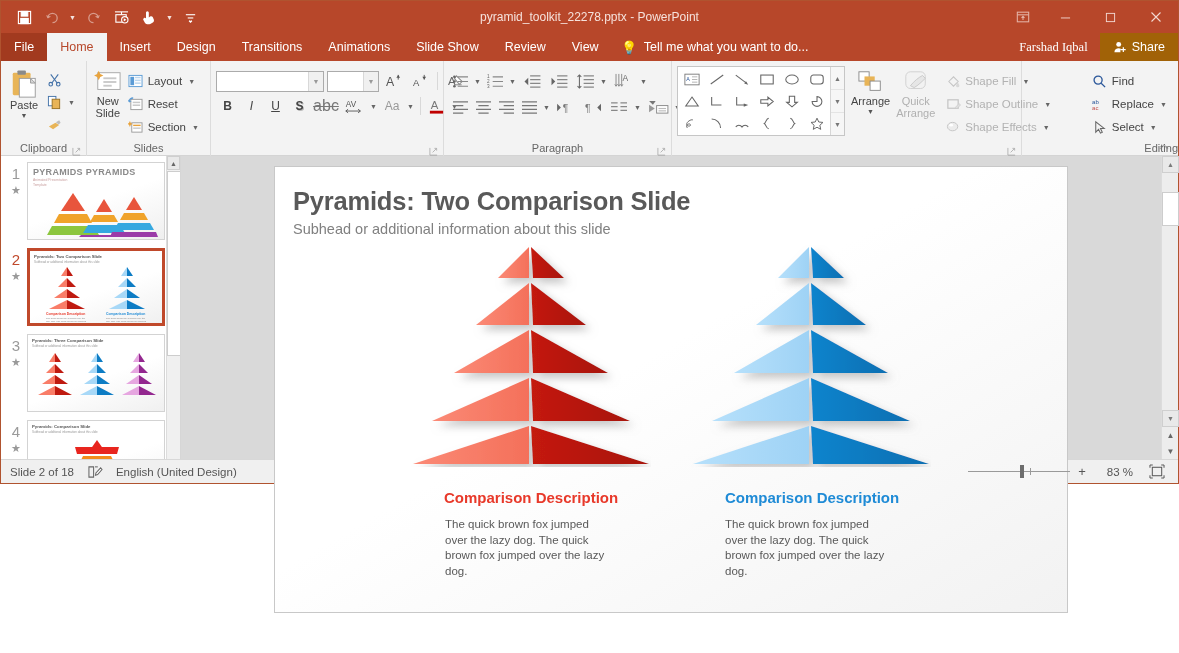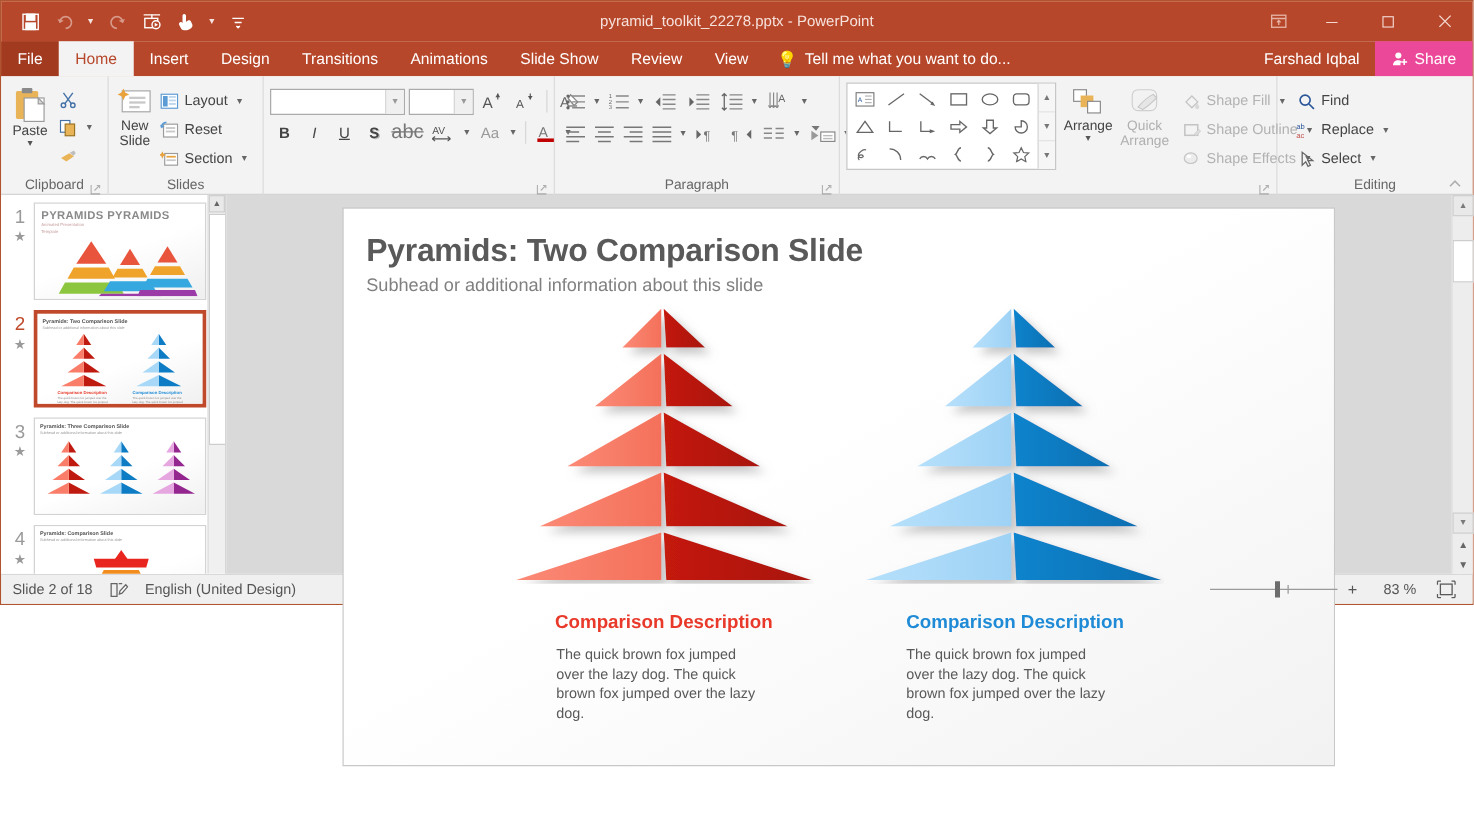--- a/index.html
+++ b/index.html
@@ -34,30 +34,30 @@
   .tabrow { height: 28px; background: #b7472a; display: flex; align-items: flex-end;
             position: relative; flex: 0 0 28px; }
   .tab { height: 28px; padding: 0 13px; display: flex; align-items: center;
          color: #fff; font-size: 12.5px; }
   .tab.file { background: #a23a1f; }
   .tab.active { background: #f3f3f3; color: #b7472a; }
   .tellme { display: flex; align-items: center; gap: 6px; color: #fff;
             font-size: 12.5px; padding: 0 10px; height: 28px; }
   .tellme .bulb { color: #ffd9a0; font-size: 13px; }
   .user-area { margin-left: auto; display: flex; align-items: center; height: 28px; }
-  .username { color: #fff; font-size: 12.5px; padding: 0 12px; }
-  .share-btn { background: #ec4899; color: #fff; height: 28px; padding: 0 13px;
+  .username { color: #fff; font-size: 12.5px; padding: 0 12px; font-family: Liberation Serif, serif; }
+  .share-btn { background: #a16207; color: #fff; height: 28px; padding: 0 13px;
                display: flex; align-items: center; gap: 5px; font-size: 12.5px; }
 
   
   .ribbon { height: 95px; background: #f3f3f3; display: flex; position: relative;
             border-bottom: 1px solid #d4d4d4; flex: 0 0 95px; }
   .rgroup { display: flex; flex-direction: column; position: relative;
             border-right: 1px solid #dcdcdc; padding: 3px 0 0 0; height: 95px; }
-  .rgroup:last-child { border-right: none; }
+  .rgroup:last-child { border-right: none; align-items: flex-end; }
   .rgroup-body { flex: 1; display: flex; align-items: flex-start; padding: 2px 5px 0 5px; }
   .rgroup-label { height: 17px; font-size: 11px; color: #666; text-align: center;
                   display: flex; align-items: center; justify-content: center;
                   position: relative; }
   .dlg { position: absolute; right: 5px; bottom: 2px; width: 9px; height: 9px;
          opacity: .55; }
 
   .bigbtn { display: flex; flex-direction: column; align-items: center;
             justify-content: flex-start; width: 50px; padding-top: 3px; color: #444;
             font-size: 11px; line-height: 12px; text-align: center; }

